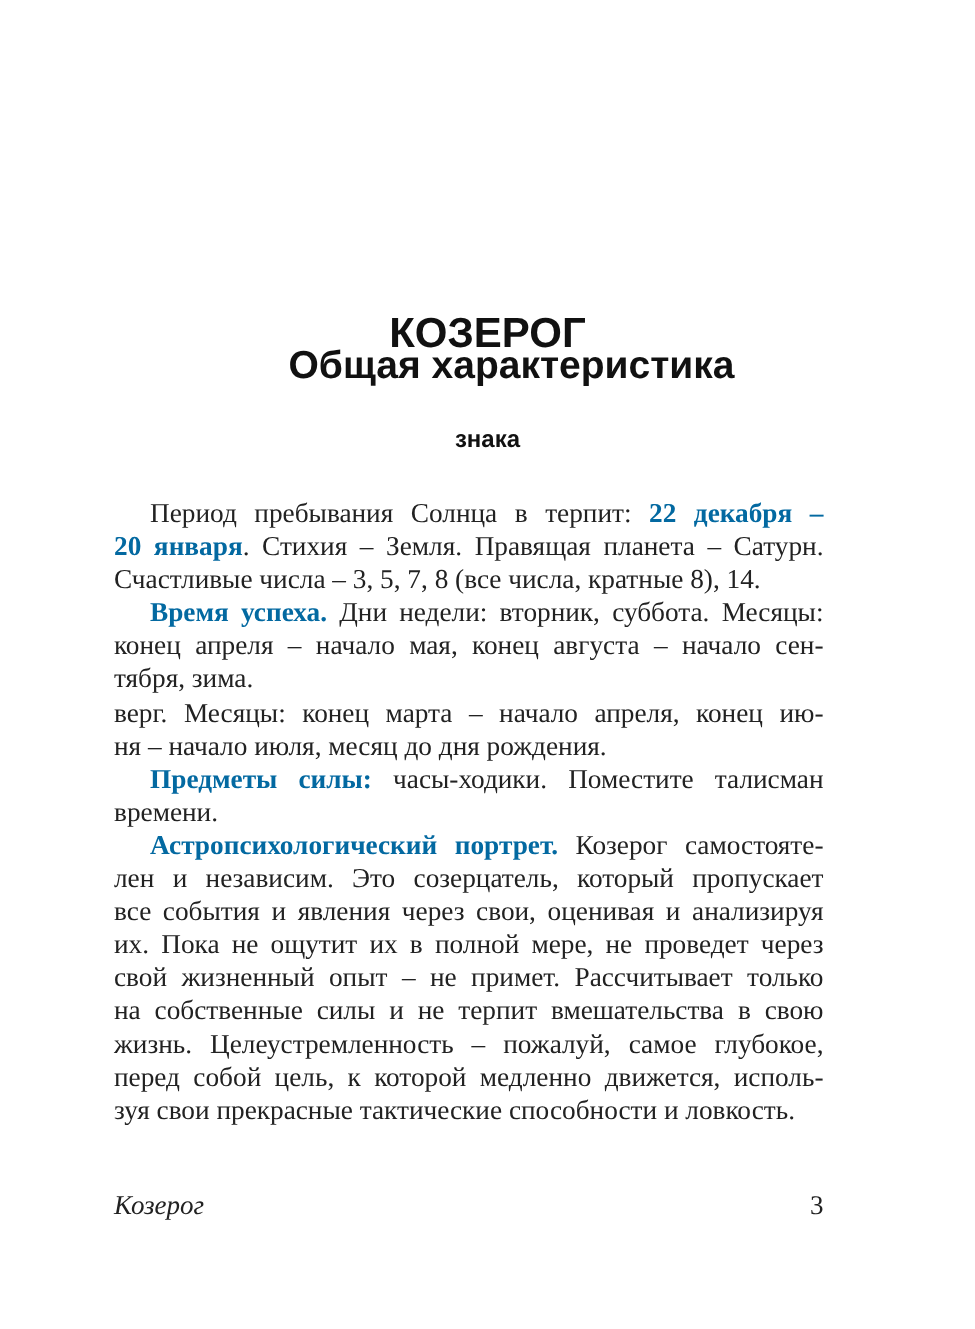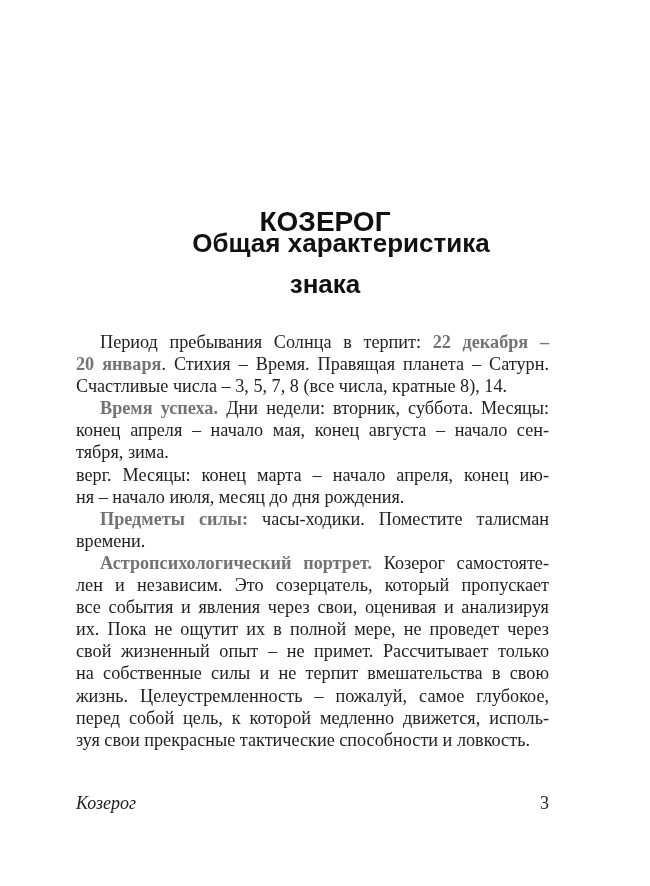--- a/index.html
+++ b/index.html
@@ -2,43 +2,43 @@
 <html><head>
 <meta charset="utf-8">
 <style>
   html, body { margin:0; padding:0; background:#ffffff; }
   body { width:650px; height:886px; position:relative; overflow:hidden; color:#1a1a1a; }
   .page { position:absolute; left:0; top:0; width:650px; height:764px; }
   .heading { position:absolute; left:0; width:650px; text-align:center;
     font-family:"Liberation Sans", sans-serif; font-weight:bold; color:#111; }
   .h1 { top:206px; font-size:28px; line-height:32px; }
   .h2 { top:227px; font-size:26px; line-height:32px;padding-left:16px; }
-  .h3 { top:268px; font-size:26px; line-height:32px; }
+  .h3 { top:278px; font-size:16px; line-height:32px; }
   .body { position:absolute; left:76px; top:331px; width:473px;
     font-family:"Liberation Serif", serif; font-size:18.2px; line-height:22.1px; color:#222; }
   .line { display:block; white-space:nowrap; text-align:justify; text-align-last:justify; height:22.1px; }
   .line.last { text-align-last:left; }
   .indent { padding-left:24px; }
-  b { font-weight:bold; color:#737373; }
+  b { font-weight:bold; color:#0369a1; }
   .footer-left { position:absolute; left:76px; top:793px; font-family:"Liberation Serif", serif;
     font-style:italic; font-size:18px; color:#222; }
   .footer-right { position:absolute; left:530px; width:19px; text-align:right; top:793px;
     font-family:"Liberation Serif", serif; font-size:18px; color:#222; }
 </style>
 </head>
 <body>
 
 <div class="page">
   <div class="heading h1">КОЗЕРОГ</div>
   <div class="heading h2">Общая характеристика</div>
   <div class="heading h3">знака</div>
 
   <div class="body" id="body-text">
       <span class="line indent"><span>Период пребывания Солнца в терпит: </span><b>22 декабря –</b></span>
-      <span class="line"><b>20 января</b><span>. Стихия – Время. Правящая планета – Сатурн.</span></span>
+      <span class="line"><b>20 января</b><span>. Стихия – Земля. Правящая планета – Сатурн.</span></span>
       <span class="line last"><span>Счастливые числа – 3, 5, 7, 8 (все числа, кратные 8), 14.</span></span>
       <span class="line indent"><b>Время успеха.</b><span> Дни недели: вторник, суббота. Месяцы:</span></span>
       <span class="line"><span>конец апреля – начало мая, конец августа – начало сен-</span></span>
       <span class="line last"><span>тября, зима.</span></span>
       <span class="line"><span>верг. Месяцы: конец марта – начало апреля, конец ию-</span></span>
       <span class="line last"><span>ня – начало июля, месяц до дня рождения.</span></span>
       <span class="line indent"><b>Предметы силы:</b><span> часы-ходики. Поместите талисман</span></span>
       <span class="line last"><span>времени.</span></span>
       <span class="line indent"><b>Астропсихологический портрет.</b><span> Козерог самостояте-</span></span>
       <span class="line"><span>лен и независим. Это созерцатель, который пропускает</span></span>

